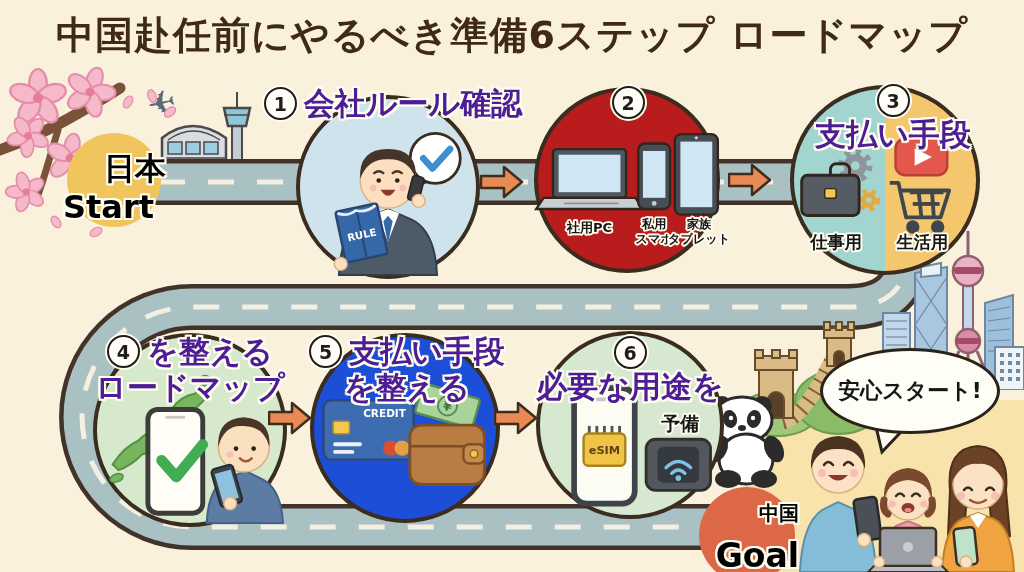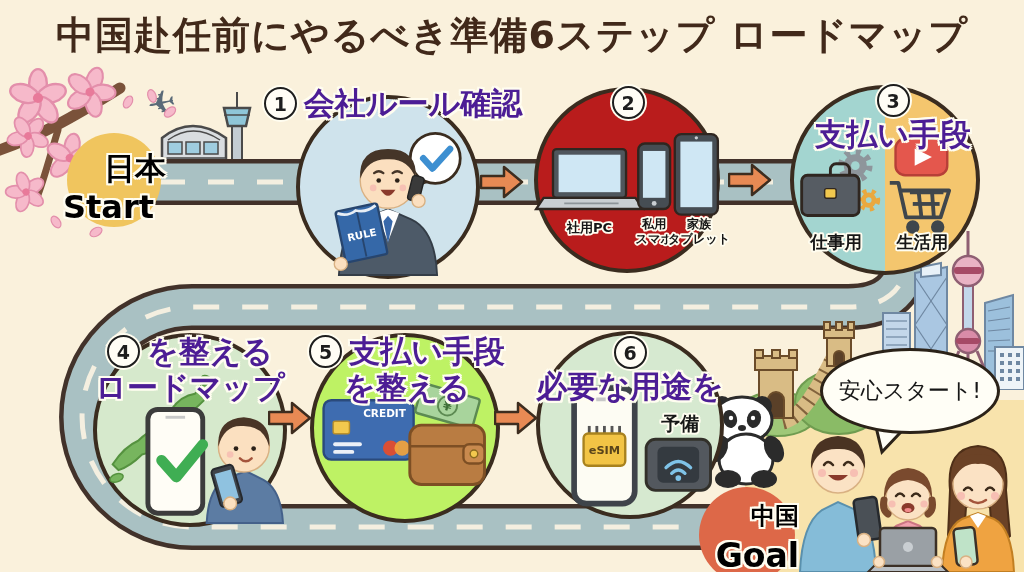--- a/index.html
+++ b/index.html
@@ -18,21 +18,21 @@
         border-radius:50%;border:2.5px solid #1d1d1d;background:#fffdf5;color:#1d1d1d;
         font-size:19px;font-weight:800;box-shadow:0 0 0 2px #fffdf0;flex:0 0 auto;}
   .t-line{font-size:31px;font-weight:800;color:#4c1d95;line-height:1.15;}
   .t-line:empty{display:none;}
   .badge{border-radius:50%;}
   .badge-label{text-align:right;font-weight:800;color:#000000;}
   svg text{font-family:"DejaVu Sans","Liberation Sans",sans-serif;}
   .svg-halo{paint-order:stroke;stroke:#fffdf0;stroke-width:4px;stroke-linejoin:round;}
   #bubble{background:#fffef6;border:3.5px solid #2b2218;border-radius:50%;
         display:flex;align-items:center;justify-content:center;}
-  #bubble-text{font-size:22px;font-weight:400;color:#161616;white-space:nowrap;}
+  #bubble-text{font-size:22px;font-weight:700;color:#161616;white-space:nowrap;}
   #yellow-blob{background:#f8e3ac;border-radius:70px 0 0 0;}
 </style>
 </head>
 <body>
 
 <div id="stage">
 
   <div id="main-title" class="abs">中国赴任前にやるべき準備6ステップ ロードマップ</div>
 
   <svg class="abs" style="left:140px;top:78px" width="135" height="96" viewBox="0 0 135 96">
@@ -233,21 +233,21 @@
         <rect x="100" y="116" width="56" height="38" rx="4" fill="#9aa0a5" stroke="#3c3026" stroke-width="2.5"></rect>
         <circle cx="128" cy="135" r="5" fill="#c9ced2"></circle>
         <polygon points="94,154 162,154 168,160 88,160" fill="#b9bfc4" stroke="#3c3026" stroke-width="2"></polygon>
       </g>
       <circle cx="99" cy="150" r="5.5" fill="#fbe2c4" stroke="#d9b183" stroke-width="1.5"></circle>
       <circle cx="157" cy="150" r="5.5" fill="#fbe2c4" stroke="#d9b183" stroke-width="1.5"></circle>
     </g>
   </svg>
 
   <div class="badge abs" style="left:699px;top:487px;width:96px;height:96px;background:#dd6848"></div>
-  <div class="badge-label halo abs" style="left:695px;top:500px;width:104px;font-size:24px">中国</div>
+  <div class="badge-label halo abs" style="left:695px;top:500px;width:104px;font-size:20px">中国</div>
   <div class="badge-label halo abs" style="left:695px;top:536px;width:104px;font-size:33px">Goal</div>
 
   <div class="badge abs" style="left:67px;top:133px;width:94px;height:94px;background:#f0c55e"></div>
   <div class="badge-label halo abs" style="left:62px;top:148px;width:104px;font-size:31px">日本</div>
   <div class="badge-label halo abs" style="left:38px;top:188px;width:116px;font-size:32px">Start</div>
 
   <div class="step-circle abs" style="left:296px;top:95px;width:184px;height:184px;background:#cfe3ec">
     <svg width="176" height="176" viewBox="0 0 190 190">
       <g>
         <path d="M128 84 L114 98 L136 90 Z" fill="#fff" stroke="#3a2c1f" stroke-width="2"></path>
@@ -362,21 +362,21 @@
         <circle cx="136" cy="120" r="3.4" fill="#f6bcb2" opacity="0.85"></circle>
         <g transform="translate(116,136) rotate(-16)">
           <rect x="0" y="0" width="23" height="40" rx="4" fill="#3f444a" stroke="#26292d" stroke-width="2"></rect>
           <rect x="3" y="5" width="17" height="30" fill="#8fc2e0"></rect>
         </g>
         <circle cx="136" cy="170" r="6.5" fill="#fbe0c0" stroke="#d9b183" stroke-width="1.5"></circle>
       </g>
     </svg>
   </div>
 
-  <div class="step-circle abs" style="left:310px;top:333px;width:190px;height:190px;background:#bef264">
+  <div class="step-circle abs" style="left:310px;top:333px;width:190px;height:190px;background:#1d4ed8">
     <svg width="182" height="182" viewBox="0 0 190 190">
       <g>
         <rect x="10" y="66" width="94" height="62" rx="8" fill="#3e6cb0" stroke="#2a4a7c" stroke-width="2.5"></rect>
         <text x="96" y="84" text-anchor="end" font-size="11" font-weight="bold" fill="#fff">CREDIT</text>
         <rect x="20" y="88" width="17" height="13" rx="2" fill="#f2c84e" stroke="#b98f2a" stroke-width="1.5"></rect>
         <rect x="20" y="110" width="30" height="4" rx="2" fill="#fff" opacity="0.9"></rect>
         <rect x="20" y="118" width="22" height="4" rx="2" fill="#fff" opacity="0.9"></rect>
         <circle cx="80" cy="116" r="8" fill="#d94f36"></circle>
           <circle cx="92" cy="116" r="8" fill="#f2a43c" opacity="0.92"></circle>
       </g>

